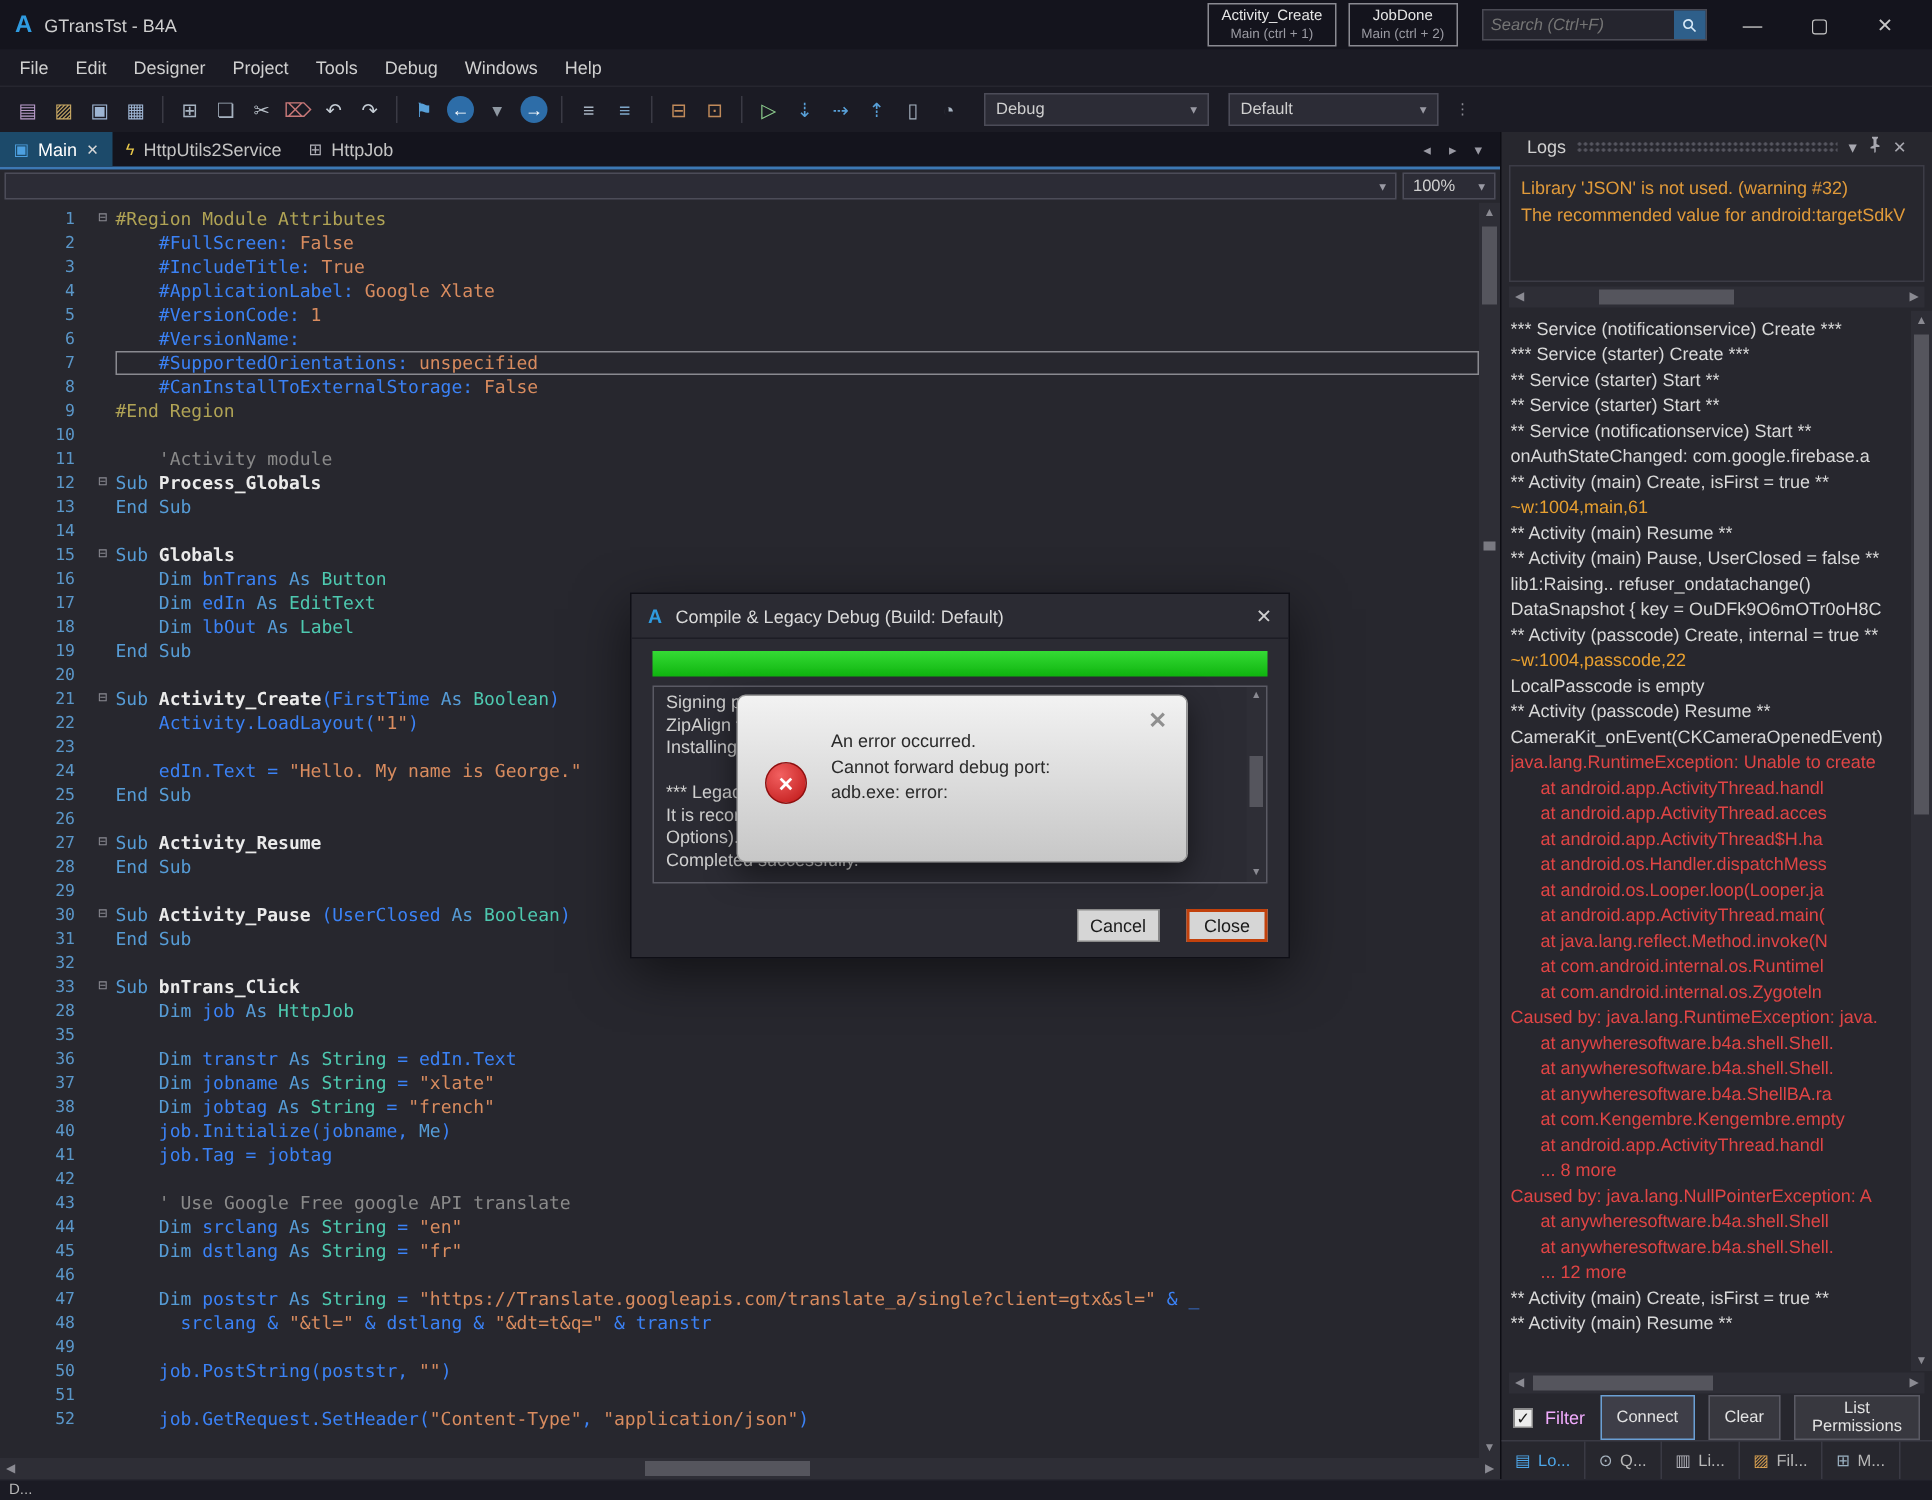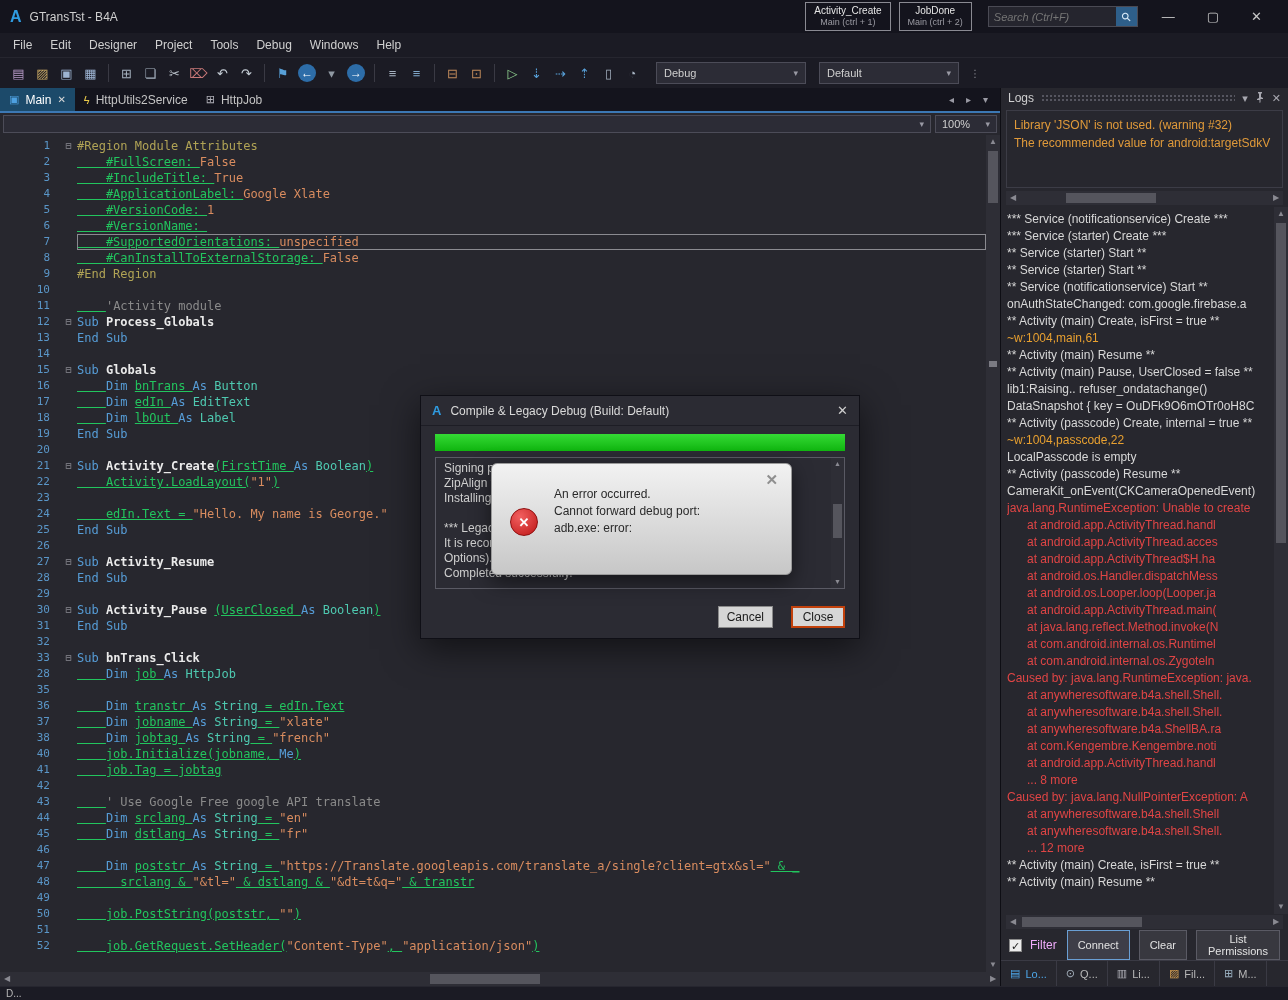--- a/index.html
+++ b/index.html
@@ -51,37 +51,37 @@
   .zoom-combo { width:62px; background:#2c2c36; border:1px solid #4c4c58; display:flex; align-items:center; justify-content:space-between; padding:0 6px; font-size:11px; color:#cfcfcf; }
 
   
   .code-area { flex:1; display:flex; overflow:hidden; }
   .code-lines { flex:1; padding-top:3px; font-family:"DejaVu Sans Mono",monospace; font-size:12px; overflow:hidden; }
   .code-line { height:16px; line-height:16px; display:flex; white-space:pre; }
   .ln { width:60px; flex:none; text-align:right; padding-right:10px; color:#5a96c8; font-size:11px; }
   .fold { width:17px; flex:none; text-align:center; color:#8a8a92; font-size:10px; }
   .code-text { flex:1; }
   .code-line.current .code-text { outline:1px solid #8a8a90; outline-offset:-1px; }
-  .tk-df { color:#22c55e;text-decoration:underline; } .tk-kw { color:#569cd6; } .tk-ty { color:#4ec9b0; }
+  .tk-df { color:#3b82f6; } .tk-kw { color:#569cd6; } .tk-ty { color:#4ec9b0; }
   .tk-st { color:#d98c5f; } .tk-cm { color:#8a8a8a; } .tk-rg { color:#b0a355; }
   .tk-nm { color:#eaeaea; font-weight:bold; }
 
   
   .v-scroll { width:14px; flex:none; background:#2e2e36; position:relative; }
   .v-scroll .arr { position:absolute; left:0; width:14px; text-align:center; color:#8a8a92; font-size:8px; line-height:14px; }
   .v-scroll .arr.up { top:0; } .v-scroll .arr.dn { bottom:0; }
   .v-scroll .thumb { position:absolute; left:2px; width:10px; background:#55555d; }
   .v-scroll .mark { position:absolute; left:3px; width:8px; height:6px; background:#7a7a82; }
   .h-scroll { height:14px; background:#2e2e36; position:relative; flex:none; }
   .h-scroll .arr { position:absolute; top:0; height:14px; line-height:14px; color:#8a8a92; font-size:8px; width:14px; text-align:center; }
   .h-scroll .arr.lf { left:0; } .h-scroll .arr.rt { right:0; }
   .h-scroll .thumb { position:absolute; top:2px; height:10px; background:#55555d; }
 
   
-  .logs-header { height:20px; display:flex; align-items:center; gap:7px; padding:0 7px; font-size:12px; color:#d0d0d0; }
+  .logs-header { height:20px; display:flex; align-items:center; gap:7px; padding:0 17px; font-size:12px; color:#d0d0d0; }
   .grip { flex:1; height:8px; background-image:radial-gradient(#565660 1px, transparent 1.2px); background-size:4px 4px; }
   .hdr-icon { color:#a8a8b0; font-size:11px; }
   .warn-box { margin:2px 5px 0 5px; border:1px solid #3c3c46; height:78px; padding:5px 7px; font-size:12px; color:#e09a3a; overflow:hidden; }
   .warn-line { line-height:18px; white-space:nowrap; }
   .warn-hscroll { margin:3px 5px 2px 5px; }
   .log-body { flex:1; display:flex; overflow:hidden; padding-left:6px; }
   .log-list { flex:1; overflow:hidden; padding-top:4px; font-size:12px; }
   .log-line { height:17px; line-height:17px; white-space:pre; }
   .c-d { color:#d8d8d8; } .c-o { color:#e8a030; } .c-r { color:#e04545; }
   .log-hscroll { margin:1px 5px; }
@@ -349,21 +349,21 @@
           <div class="log-line c-r">      at android.os.Handler.dispatchMess</div>
           <div class="log-line c-r">      at android.os.Looper.loop(Looper.ja</div>
           <div class="log-line c-r">      at android.app.ActivityThread.main(</div>
           <div class="log-line c-r">      at java.lang.reflect.Method.invoke(N</div>
           <div class="log-line c-r">      at com.android.internal.os.Runtimel</div>
           <div class="log-line c-r">      at com.android.internal.os.Zygoteln</div>
           <div class="log-line c-r">Caused by: java.lang.RuntimeException: java.</div>
           <div class="log-line c-r">      at anywheresoftware.b4a.shell.Shell.</div>
           <div class="log-line c-r">      at anywheresoftware.b4a.shell.Shell.</div>
           <div class="log-line c-r">      at anywheresoftware.b4a.ShellBA.ra</div>
-          <div class="log-line c-r">      at com.Kengembre.Kengembre.noti</div>
+          <div class="log-line c-r">      at com.Kengembre.Kengembre.empty</div>
           <div class="log-line c-r">      at android.app.ActivityThread.handl</div>
           <div class="log-line c-r">      ... 8 more</div>
           <div class="log-line c-r">Caused by: java.lang.NullPointerException: A</div>
           <div class="log-line c-r">      at anywheresoftware.b4a.shell.Shell</div>
           <div class="log-line c-r">      at anywheresoftware.b4a.shell.Shell.</div>
           <div class="log-line c-r">      ... 12 more</div>
           <div class="log-line c-d">** Activity (main) Create, isFirst = true **</div>
           <div class="log-line c-d">** Activity (main) Resume **</div>
         </div>
       <div class="v-scroll">

